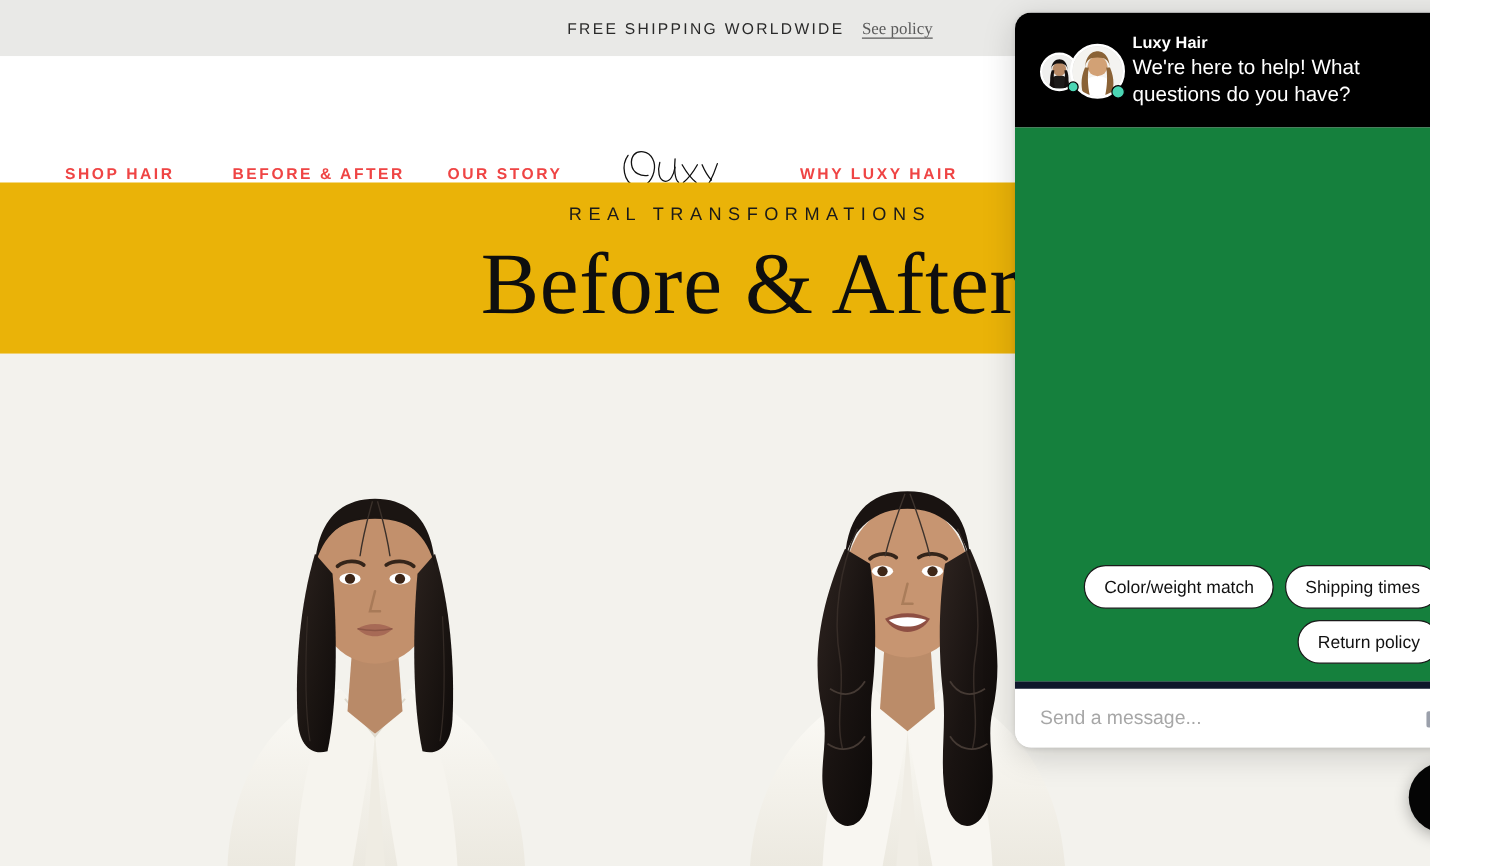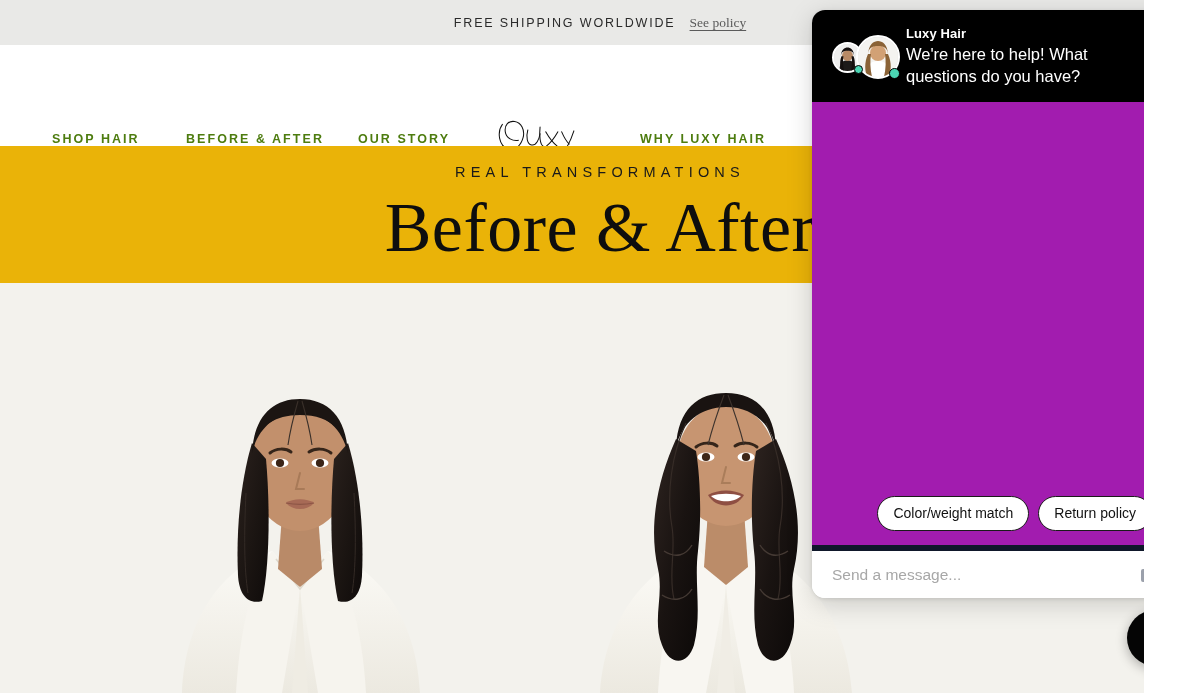--- a/index.html
+++ b/index.html
@@ -55,21 +55,21 @@
     background: #ffffff;
     display: flex;
     align-items: center;
   }
   .nav-link {
     position: absolute;
     font-family: "Liberation Sans", sans-serif;
     font-size: 12.5px;
     font-weight: 700;
     letter-spacing: 2.05px;
-    color: #4d7c0f;
+    color: #ef4444;
     white-space: nowrap;
     cursor: pointer;
   }
   .nav-link.n0 { left: 52px;  top: 87px; }
   .nav-link.n1 { left: 186px; top: 87px; }
   .nav-link.n2 { left: 358px; top: 87px; }
   .nav-link.n3 { left: 640px; top: 87px; }
 
   .logo {
     position: absolute;
@@ -194,21 +194,21 @@
     font-size: 16.5px;
     font-weight: 400;
     color: #ffffff;
     line-height: 22px;
     max-width: 255px;
   }
 
   .chat-body {
     position: relative;
     flex: 1 1 auto;
-    background: #a21caf;
+    background: #15803d;
     display: flex;
     flex-direction: column;
     justify-content: flex-end;
     padding: 0 16px 14px 16px;
   }
   .quick-replies {
     display: flex;
     flex-wrap: wrap;
     justify-content: flex-end;
     gap: 9px;
@@ -449,20 +449,21 @@
       <div class="chat-header-text">
         <span class="chat-brand">Luxy Hair</span>
         <span class="chat-greeting">We're here to help! What questions do you have?</span>
       </div>
     </div>
 
     <div class="chat-body">
       <div class="chat-scrollbar"></div>
       <div class="quick-replies">
         <button class="chip">Color/weight match</button>
+        <button class="chip">Shipping times</button>
         <button class="chip">Return policy</button>
       </div>
     </div>
 
     <div class="chat-input-row">
       <input class="chat-input" type="text" placeholder="Send a message..." style="">
       <span class="camera-btn">
         <svg width="22" height="19" viewBox="0 0 22 19" aria-hidden="true">
           <path d="M2 4h4l1.6-2.4h6.8L16 4h4a2 2 0 0 1 2 2v9a2 2 0 0 1-2 2H2a2 2 0 0 1-2-2V6a2 2 0 0 1 2-2z" fill="#9ba0ab"></path>
           <circle cx="11" cy="10.5" r="4.6" fill="#ffffff"></circle>

